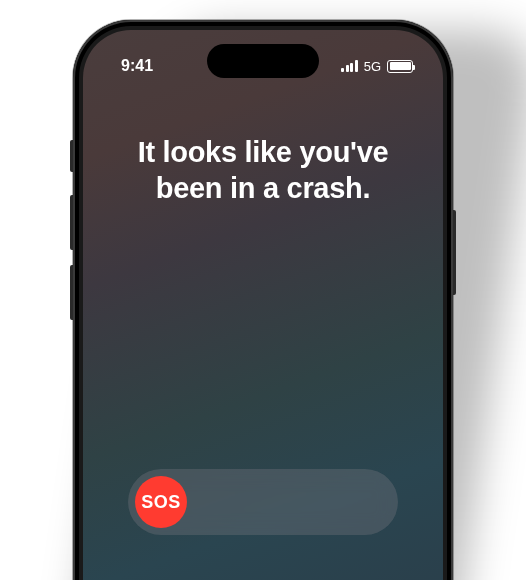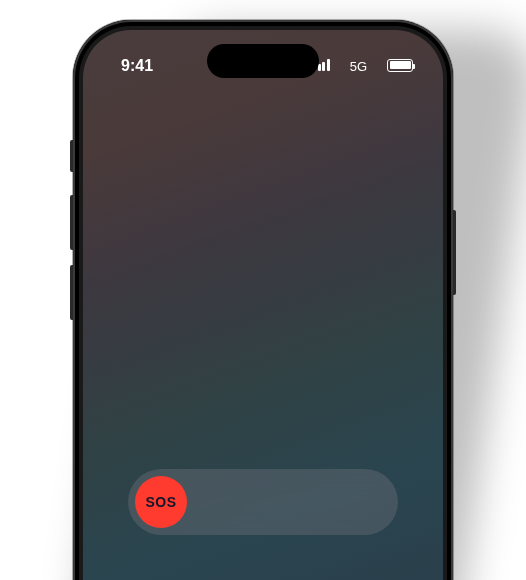--- a/index.html
+++ b/index.html
@@ -126,22 +126,22 @@
     }
 
     .time {
       color: white;
       font-size: 16px;
       font-weight: 600;
     }
 
     .status-right {
       display: flex;
-      align-items: flex-start;
-      gap: 20px;
+      align-items: center;
+      gap: 6px;
     }
 
     .signal-bars {
       display: flex;
       align-items: flex-end;
       gap: 1.5px;
       height: 12px;
     }
     .signal-bars span {
       width: 3px;
@@ -222,22 +222,22 @@
     }
 
     .sos-knob {
       width: 52px;
       height: 52px;
       background: #ff3b30;
       border-radius: 50%;
       display: flex;
       align-items: center;
       justify-content: center;
-      color: #0f172a;
-      font-size: 14px;
+      color: #ffffff;
+      font-size: 18px;
       font-weight: 700;
       flex-shrink: 0;
       letter-spacing: 0.5px;
     }
 
     .slider-label {
       color: white;
       font-size: 17px;
       font-weight: 500;
       margin-left: 22px;
@@ -267,20 +267,21 @@
               <span></span>
           </div>
           <div class="network-label">5G</div>
           <div class="battery">
             <div class="battery-fill"></div>
           </div>
         </div>
       </div>
 
       <div class="content">
+        <div class="headline">It looks like you've been in a crash.</div>
       </div>
 
       <div class="slider-container">
         <div class="sos-knob">
           <span>SOS</span>
         </div>
       </div>
 
     </div>
   </div>

